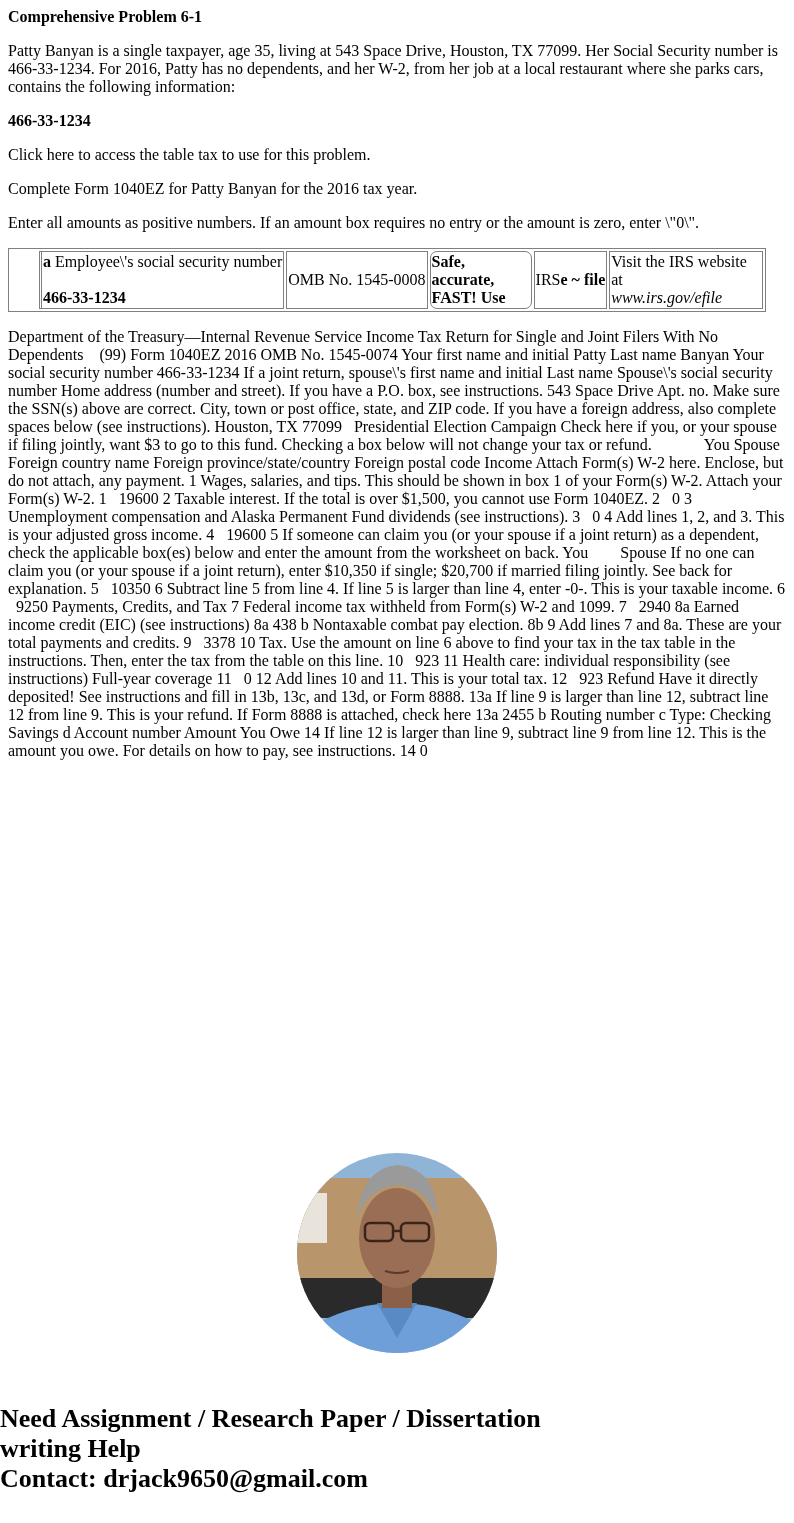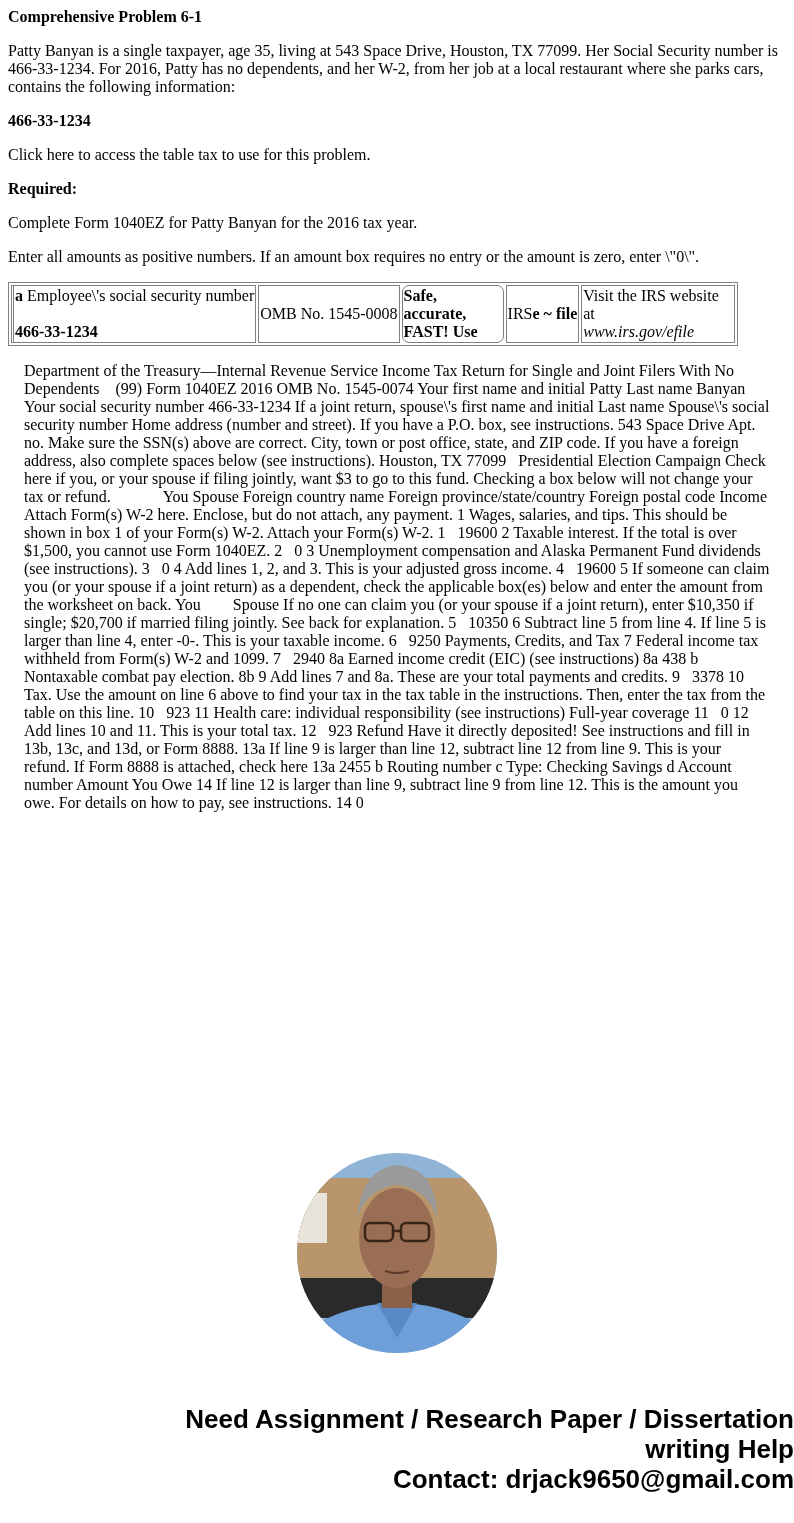--- a/index.html
+++ b/index.html
@@ -23,20 +23,21 @@
     p {
       margin: 0 0 16px 0;
     }
     .bold { font-weight: bold; }
     .title-p { margin-top: 0; margin-bottom: 16px; }
     table.w2 {
       border: 1px solid #808080;
       border-collapse: separate;
       border-spacing: 2px;
       margin: 0 0 16px 0;
+      padding-left: 28px;
     }
     table.w2 td {
       border: 1px solid #808080;
       padding: 1px;
       vertical-align: middle;
       font-size: 16px;
       line-height: 18px;
     }
     table.w2 td.ssn-cell {
       border-left: 3px double #808080;
@@ -47,56 +48,55 @@
       margin-top: 18px;
       font-weight: bold;
     }
     h3.solution-heading {
       font-size: 18.7px;
       font-weight: bold;
       margin: 20px 0 18px 0;
       line-height: 22px;
     }
     .solution-text {
-      margin: 16px;
+      margin: 0;
       line-height: 18px;
     }
     .avatar-wrap {
       position: absolute;
       left: 297px;
       top: 1153px;
       width: 200px;
       height: 200px;
       border-radius: 50%;
       overflow: hidden;
     }
     .avatar-wrap svg { display: block; }
     .promo {
       position: absolute;
       left: 0;
       top: 1404px;
       width: 794px;
-      text-align: right;
-      font-family: Liberation Sans, sans-serif;
+      text-align: left;
+      font-family: Liberation Serif, serif;
       font-weight: bold;
       font-size: 26px;
       line-height: 30px;
       color: #000000;
     }
     .promo div { margin: 0; }
   </style>
 </head>
 <body>
 
 <div class="content">
   <p class="title-p bold">Comprehensive Problem 6-1</p>
   <p>Patty Banyan is a single taxpayer, age 35, living at 543 Space Drive, Houston, TX 77099. Her Social Security number is 466-33-1234. For 2016, Patty has no dependents, and her W-2, from her job at a local restaurant where she parks cars, contains the following information:</p>
   <p class="bold">466-33-1234</p>
   <p>Click here to access the table tax to use for this problem.</p>
-  <p class="bold">Required:</p>
   <p>Complete Form 1040EZ for Patty Banyan for the 2016 tax year.</p>
   <p>Enter all amounts as positive numbers. If an amount box requires no entry or the amount is zero, enter \"0\".</p>
 
   <table class="w2">
     <tbody>
         <tr>
       <td class="ssn-cell">
         <span class="bold">a</span><span> Employee\'s social security number</span>
         <span class="ssn-val">466-33-1234</span>
       </td>

